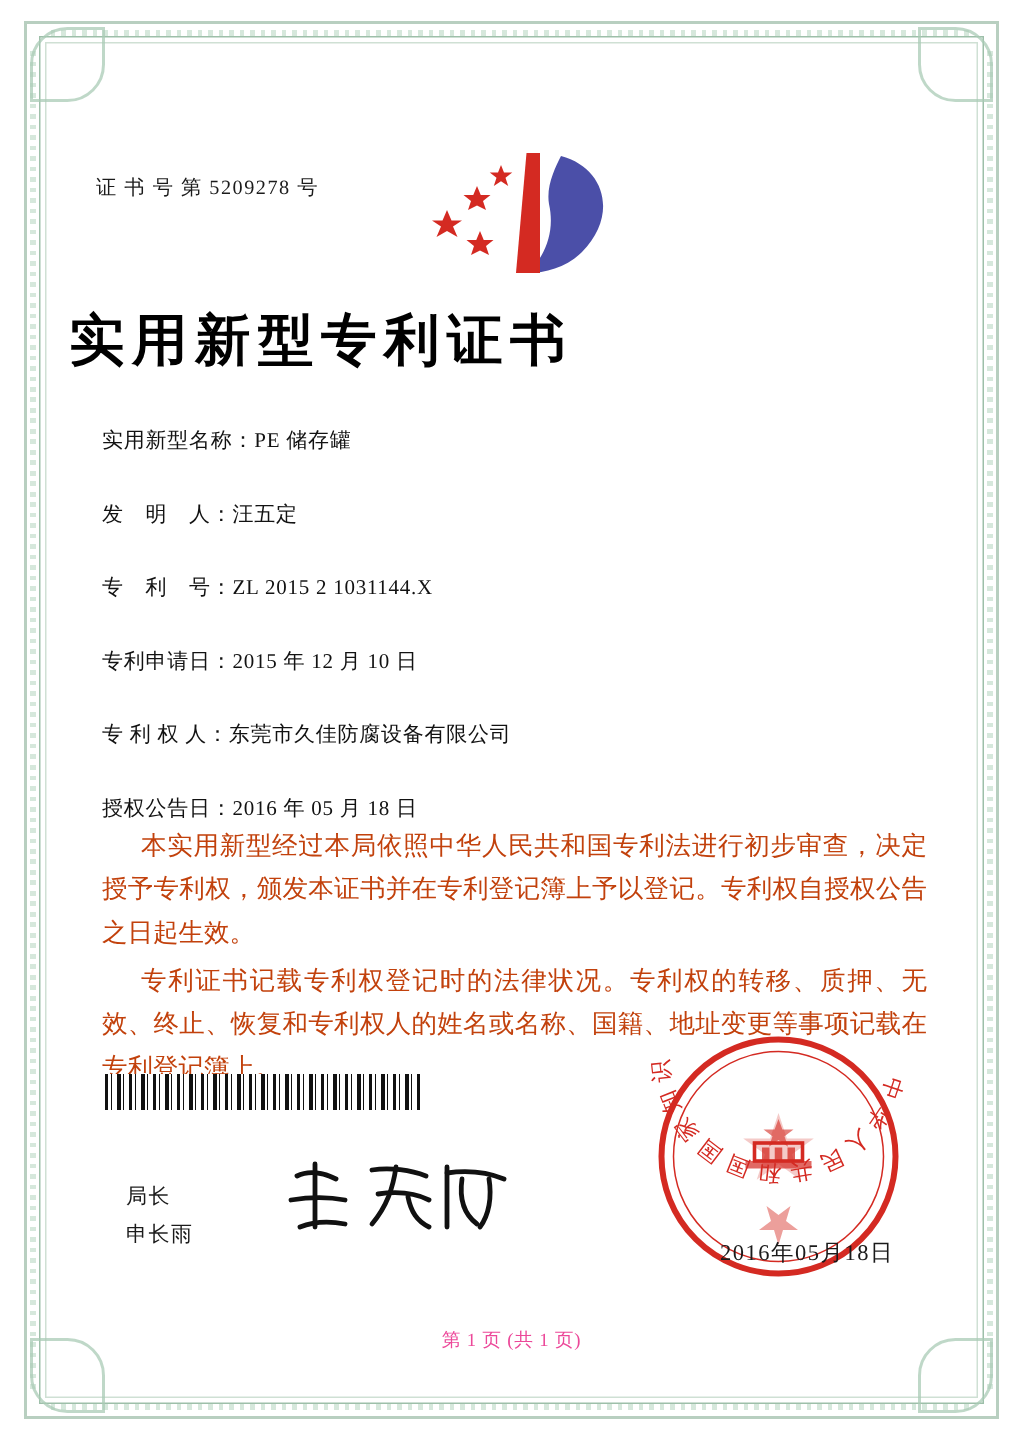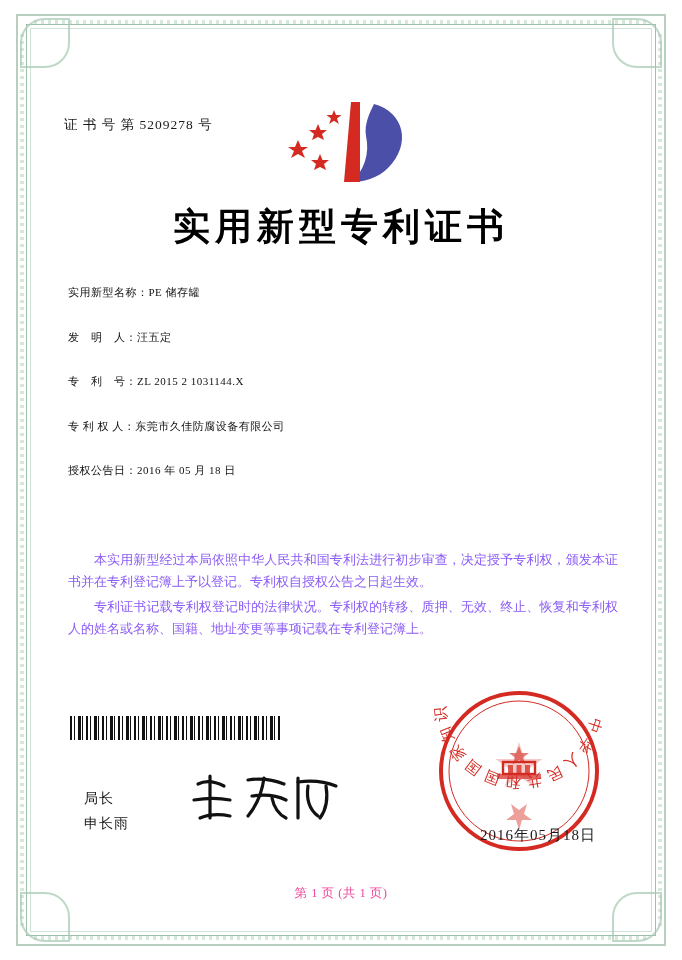--- a/index.html
+++ b/index.html
@@ -114,56 +114,56 @@
     top: 32px;
     width: 104px;
     height: 104px;
   }
 
   .title {
     position: absolute;
     left: 0;
     right: 0;
     top: 158px;
-    text-align: center;
+    text-align: left;
     font-size: 37px;
     font-weight: bold;
     letter-spacing: 5px;
     font-family: Liberation Serif, serif;
     color: #000;
   }
 
   .fields {
     position: absolute;
     left: 22px;
     top: 240px;
     right: 10px;
   }
   .field {
-    font-size: 11px;
+    font-size: 14px;
     line-height: 1.5;
     margin-bottom: 28px;
     color: #121212;
     white-space: nowrap;
   }
   .field .flabel { letter-spacing: 0.5px; }
   .field .fvalue { letter-spacing: 0.5px; }
 
   .paragraphs {
     position: absolute;
     left: 22px;
     right: 18px;
     top: 505px;
   }
   .para {
-    font-size: 13px;
+    font-size: 17px;
     line-height: 1.72;
     text-indent: 26px;
     text-align: justify;
-    color: #8b5cf6;
+    color: #c2410c;
     margin-bottom: 2px;
   }
 
   .barcode {
     position: absolute;
     left: 24px;
     top: 672px;
     width: 212px;
     height: 24px;
     background-image:
@@ -260,20 +260,23 @@
 
     <div class="fields">
       <div class="field">
         <span class="flabel">实用新型名称：</span><span class="fvalue">PE 储存罐</span>
       </div>
       <div class="field">
         <span class="flabel">发　明　人：</span><span class="fvalue">汪五定</span>
       </div>
       <div class="field">
         <span class="flabel">专　利　号：</span><span class="fvalue">ZL 2015 2 1031144.X</span>
+      </div>
+      <div class="field">
+        <span class="flabel">专利申请日：</span><span class="fvalue">2015 年 12 月 10 日</span>
       </div>
       <div class="field">
         <span class="flabel">专 利 权 人：</span><span class="fvalue">东莞市久佳防腐设备有限公司</span>
       </div>
       <div class="field">
         <span class="flabel">授权公告日：</span><span class="fvalue">2016 年 05 月 18 日</span>
       </div>
     </div>
 
     <div class="paragraphs">

